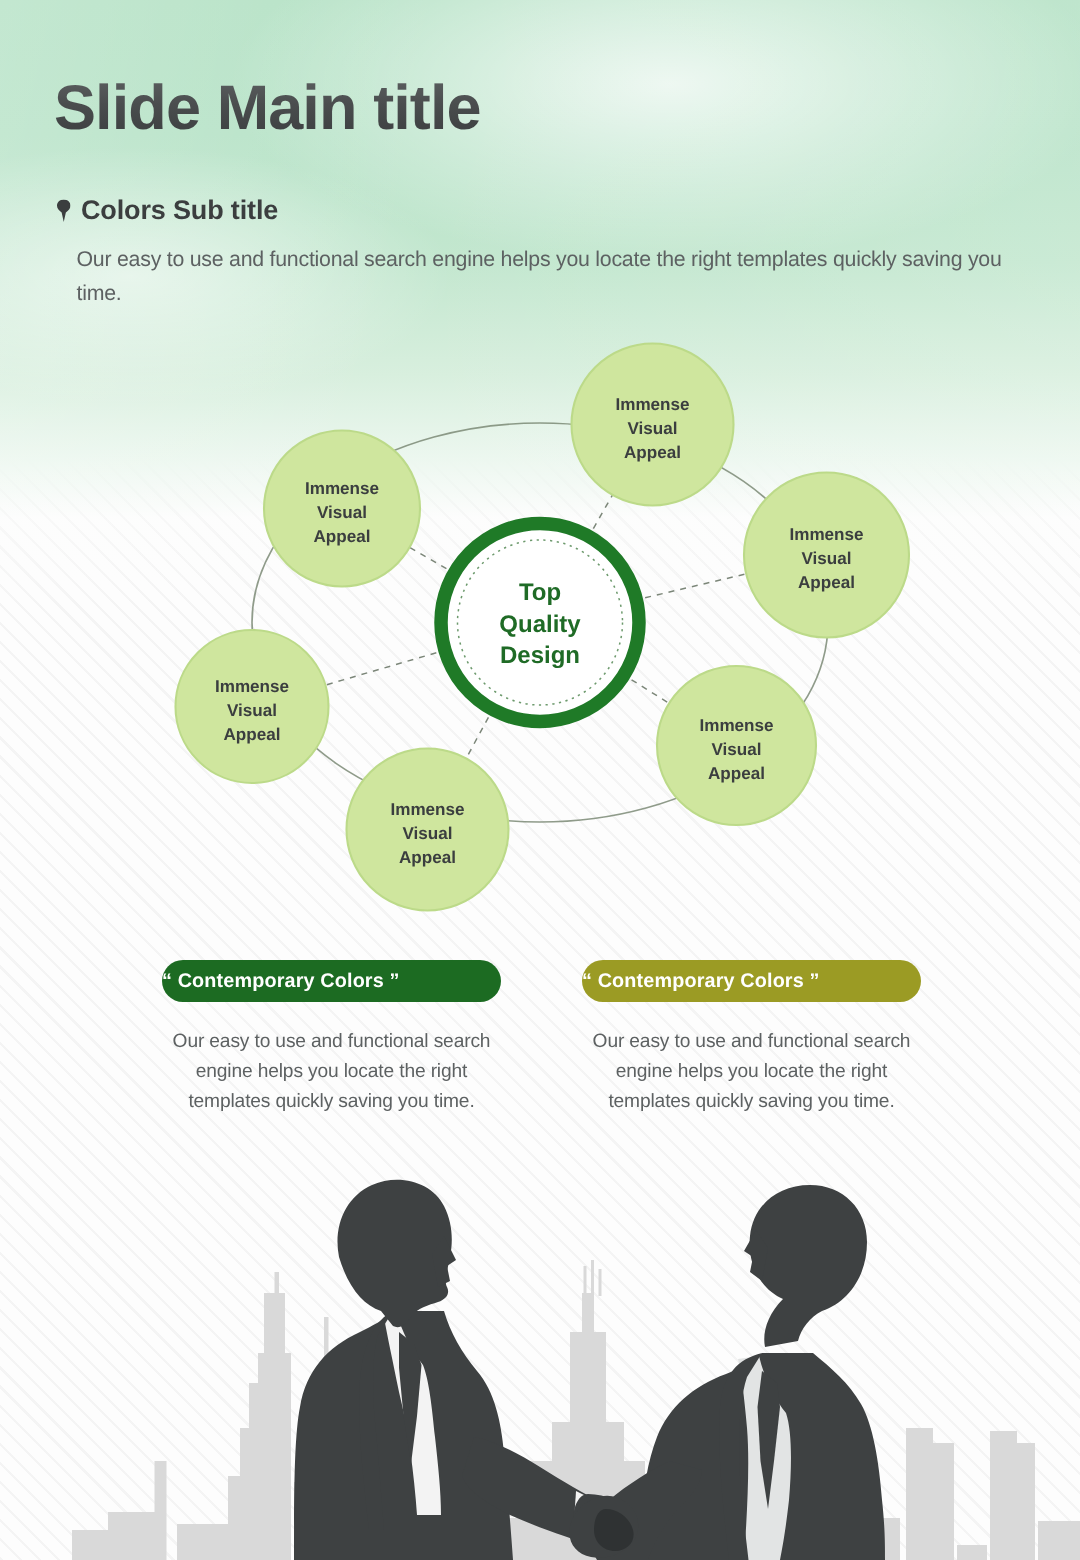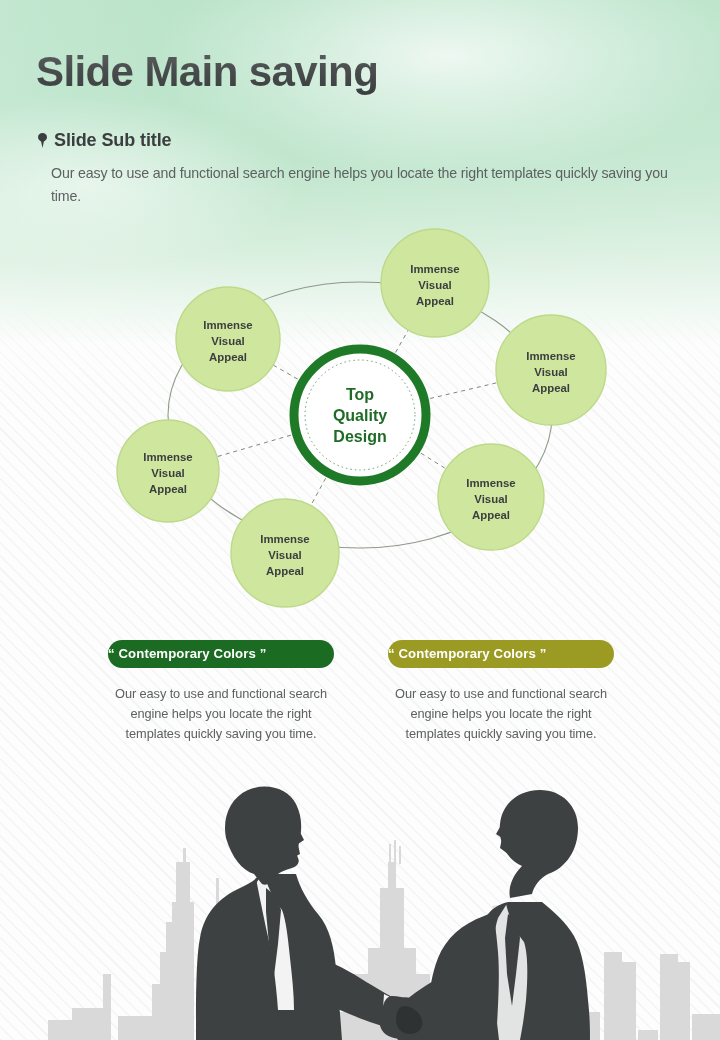--- a/index.html
+++ b/index.html
@@ -115,27 +115,27 @@
 </head>
 <body>
 
 <div id="slide">
 
   <div class="bg-stripes"></div>
   <div class="bg-green"></div>
   <div class="bg-green-fade"></div>
 
   <div class="header">
-    <div class="main-title">Slide Main saving</div>
+    <div class="main-title">Slide Main title</div>
 
     <div class="sub-row">
       <svg class="pin-icon" viewBox="0 0 9 15">
         <path d="M4.5 0 C1.9 0 0 1.9 0 4.2 C0 6.1 1.5 7.4 3.1 8.6 L4.5 15 L5.9 8.6 C7.5 7.4 9 6.1 9 4.2 C9 1.9 7.1 0 4.5 0 Z" fill="#3b3e3f"></path>
       </svg>
-      <span class="sub-title">Slide Sub title</span>
+      <span class="sub-title">Colors Sub title</span>
     </div>
 
     <div class="sub-desc">Our easy to use and functional search engine helps you locate the right  templates quickly saving you time.</div>
   </div>
 
   <div class="diagram">
     <svg width="720" height="400" viewBox="0 0 720 400">
 
       <ellipse cx="360" cy="193" rx="192" ry="133" fill="none" stroke="#7b8a75" stroke-width="1.1" opacity="0.85"></ellipse>
 

